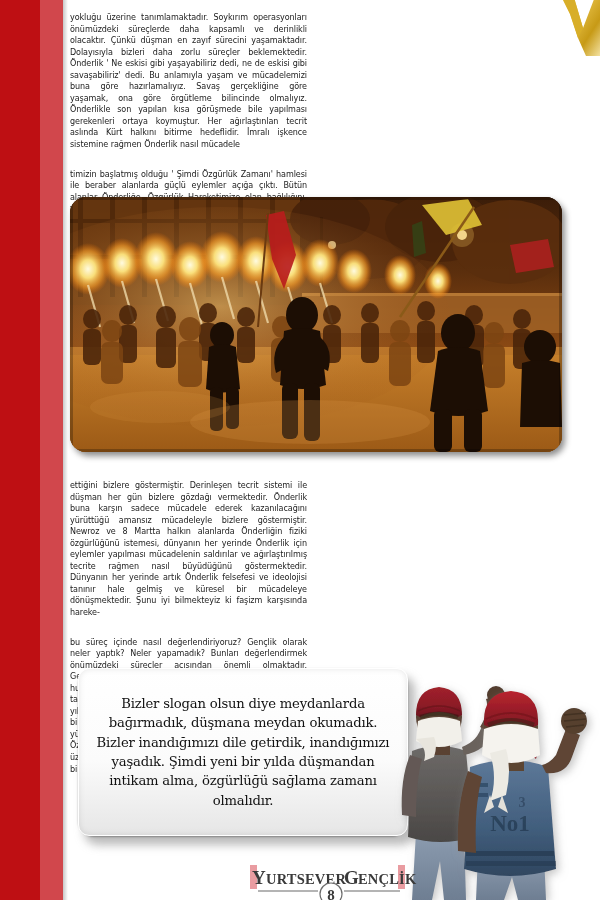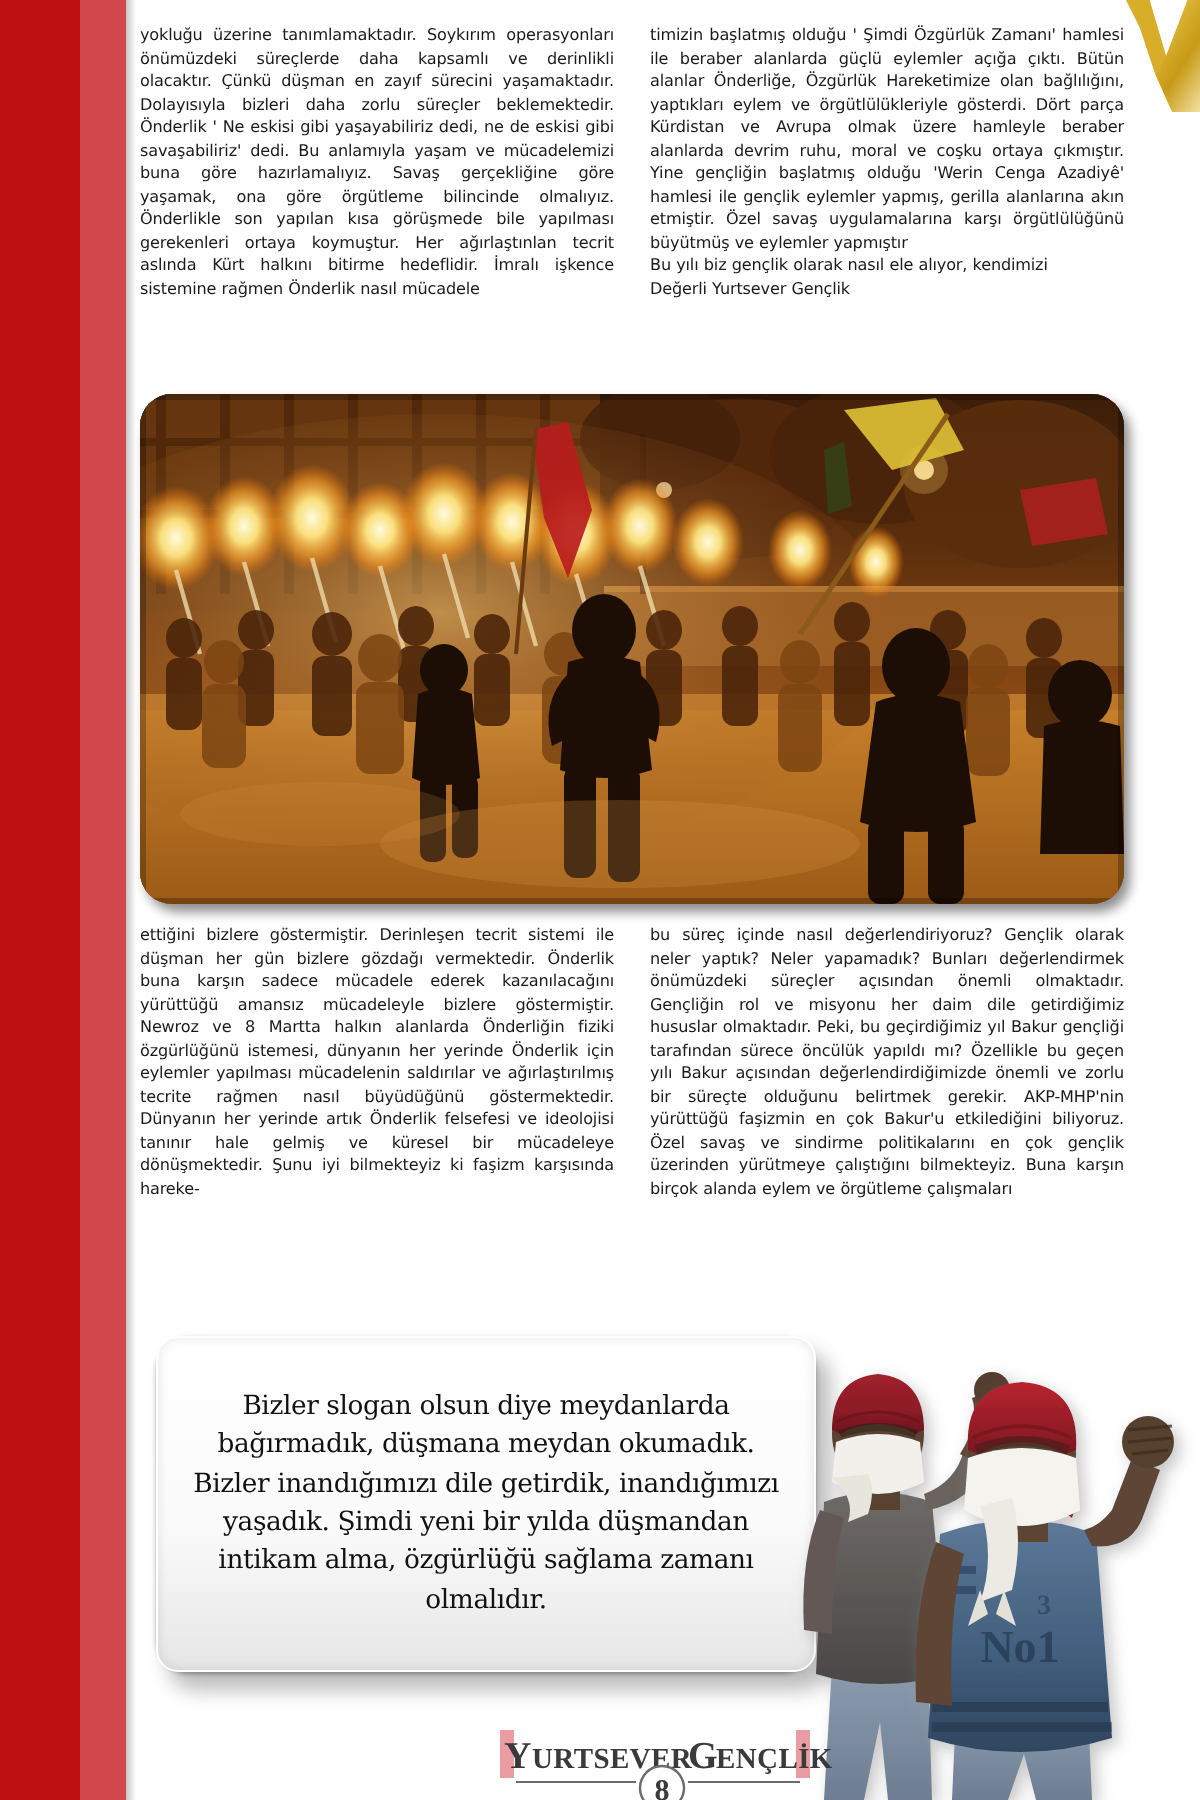--- a/index.html
+++ b/index.html
@@ -67,23 +67,24 @@
   }
 
   
   .col-wrap {
     position: absolute;
     left: 70px;
     width: 492px;
     display: flex;
     gap: 18px;
     z-index: 2;
+    flex-direction: column;
   }
   .col-wrap.top { top: 12px; }
-  .col-wrap.bottom { top: 462px; }
+  .col-wrap.bottom { top: 480px; }
 
   .col {
     width: 237px;
     font-family: "DejaVu Sans", sans-serif;
     font-size: 8.05px;
     line-height: 11.55px;
     color: #1a1a1a;
     text-align: justify;
     -webkit-hyphens: none;
     hyphens: none;

